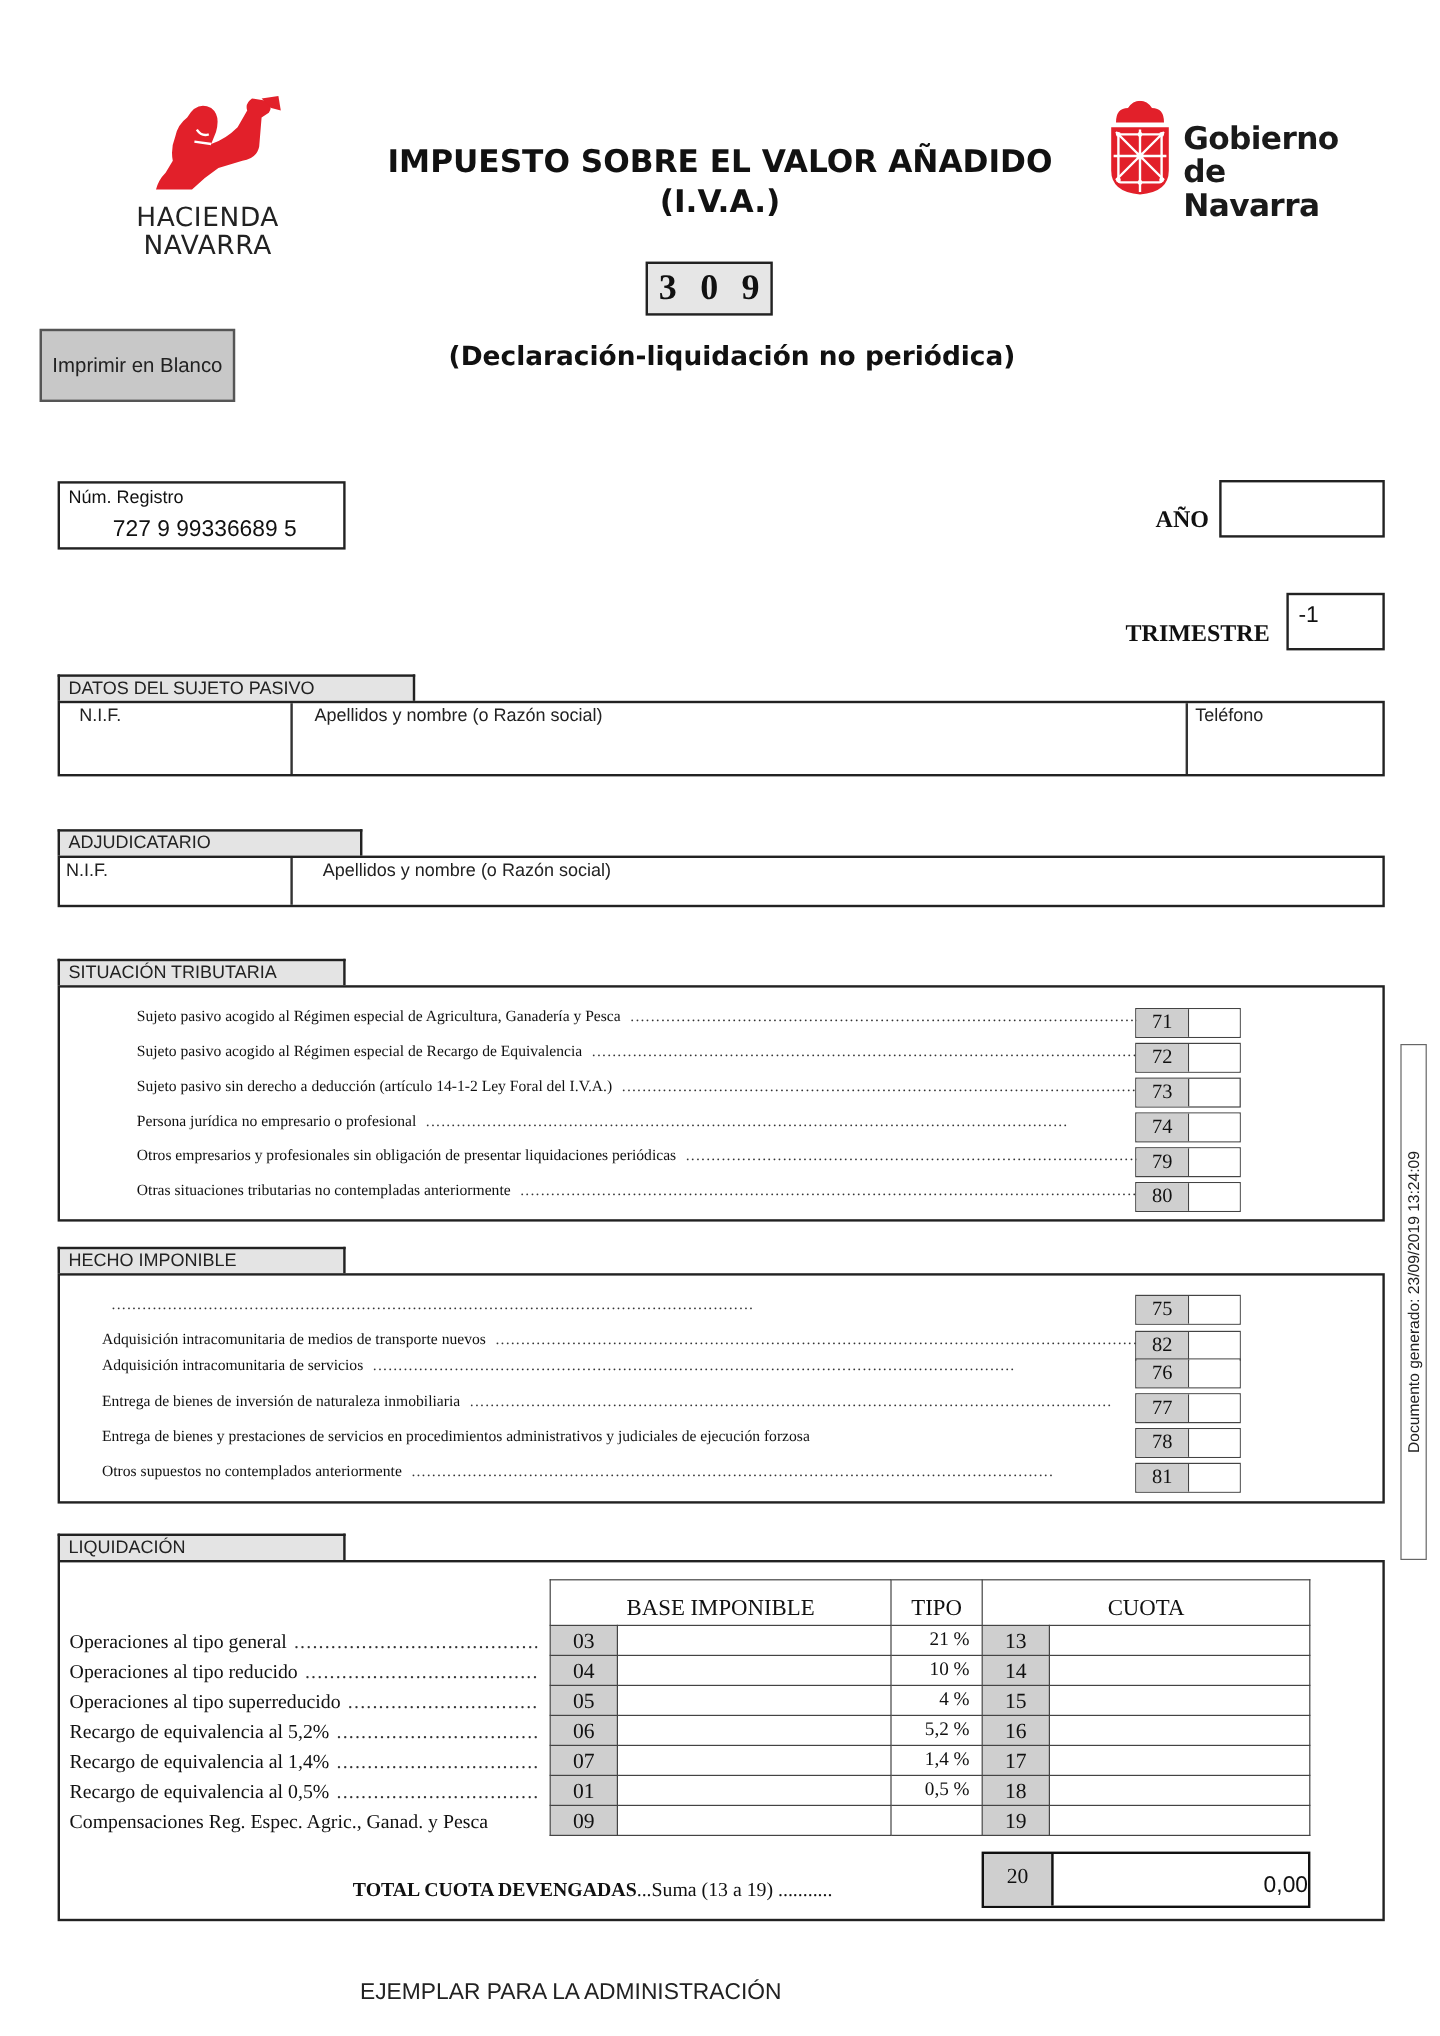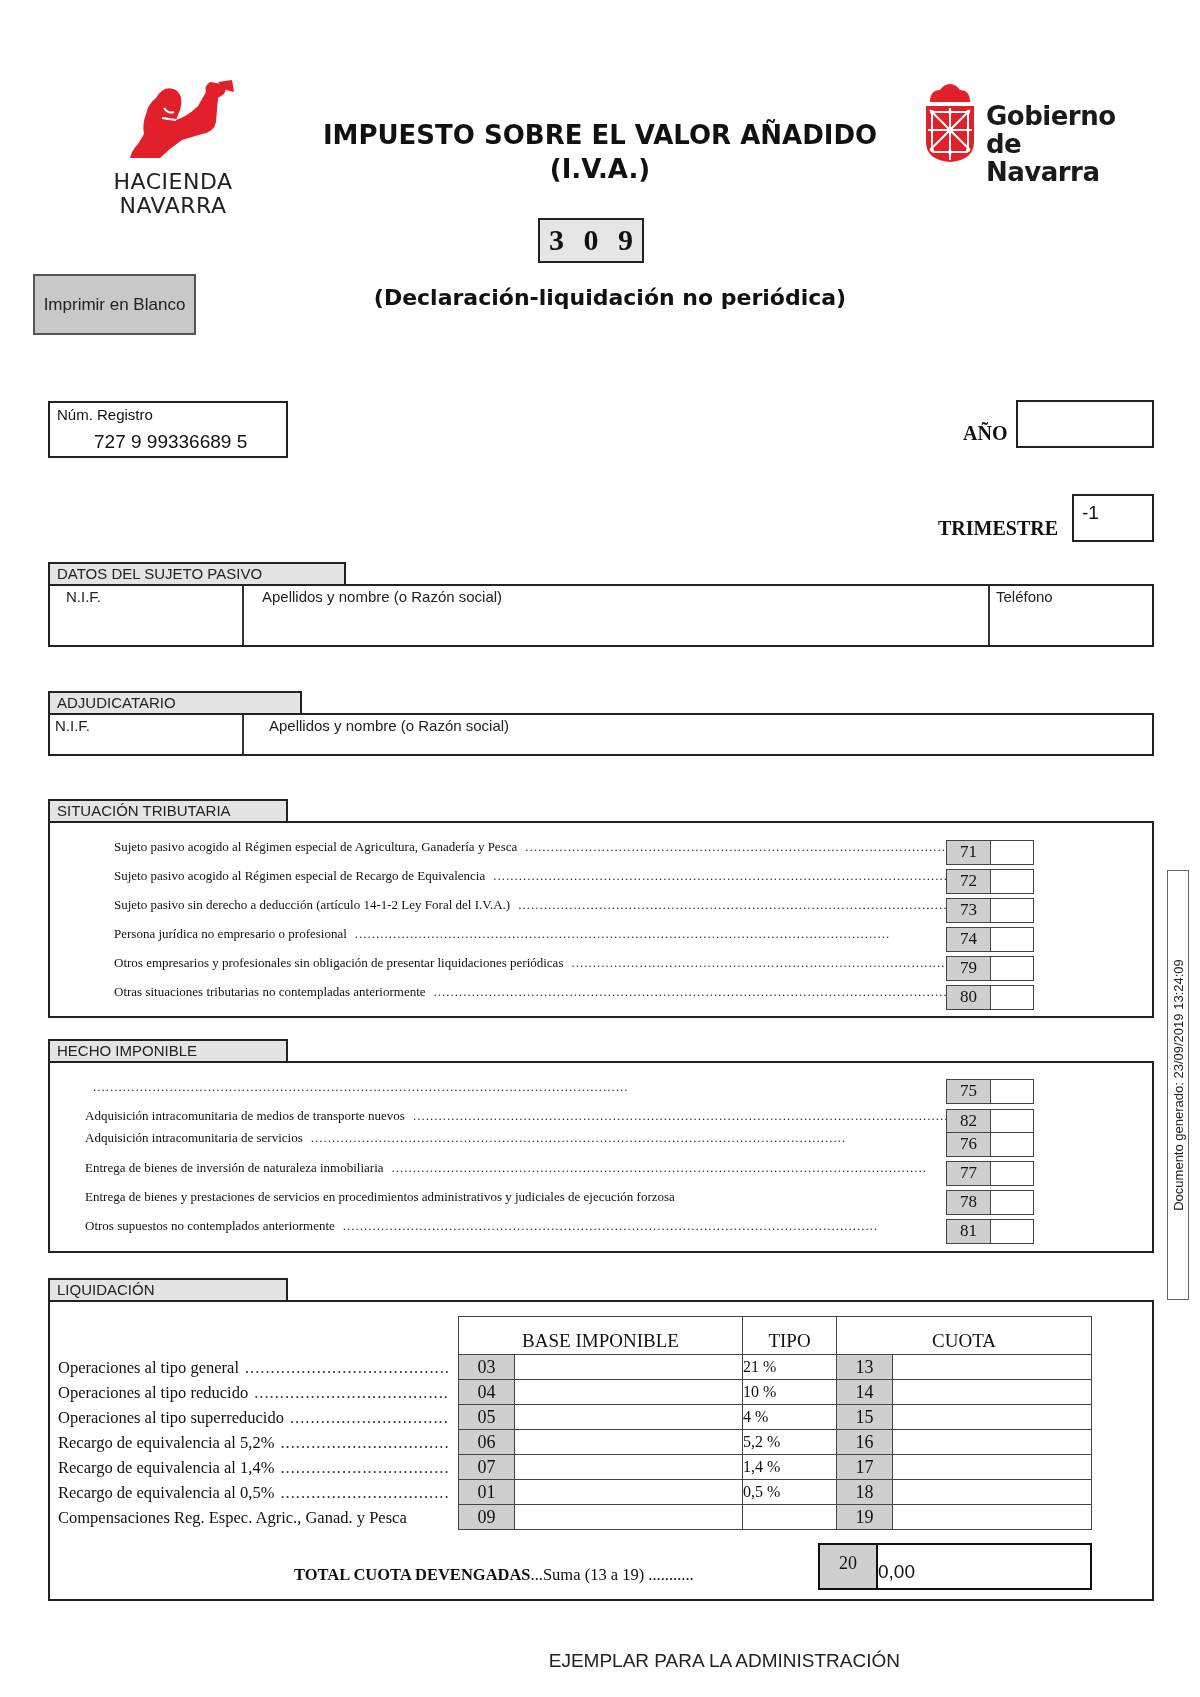--- a/index.html
+++ b/index.html
@@ -60,28 +60,28 @@
   .lq-tab { left: 48px; top: 1278px; width: 240px; height: 22px; }
   .lq-box { left: 48px; top: 1300px; width: 1106px; height: 301px; }
   .lq-label { position: absolute; left: 8px; font-family: "Liberation Serif", serif; font-size: 16.5px; white-space: nowrap; display: flex; width: 390px; }
   .lq-label .dots { flex: 1; overflow: hidden; margin-left: 6px; letter-spacing: 1px; color: #333; }
 
   .lq-table { position: absolute; left: 458px; top: 1316px; width: 634px; border-collapse: collapse; font-family: "Liberation Serif", serif; }
   .lq-table td, .lq-table th { border: 1.5px solid #444; height: 25px; padding: 0; font-weight: normal; }
   .lq-table th { height: 38px; font-size: 19px; vertical-align: bottom; padding-bottom: 2px; }
   .lq-table .c { background: #cfcfcf; font-size: 18px; text-align: center; width: 56px; }
   .lq-table .c2 { background: #cfcfcf; font-size: 18px; text-align: center; width: 56px; }
-  .lq-table .tipo { font-size: 16px; padding-right: 10px; width: 94px; }
+  .lq-table .tipo { font-size: 16px; text-align: right; padding-right: 10px; width: 76px; }
 
   .total-lbl { left: 294px; top: 1565px; font-family: "Liberation Serif", serif; font-size: 16.5px; white-space: nowrap; }
   .total-cell { left: 818px; top: 1543px; width: 274px; height: 47px; border: 2.5px solid #111; display: flex; }
   .total-cell .code { width: 58px; background: #cfcfcf; border-right: 2px solid #111; font-family: "Liberation Serif", serif; font-size: 18px; text-align: center; padding-top: 8px; }
-  .total-cell .val { flex: 1; font-size: 19px; padding: 16px 16px 0 0; }
-
-  .footer { left: 300px; top: 1650px; width: 600px; text-align: right; font-size: 19px; color: #222; }
+  .total-cell .val { flex: 1; text-align: right; font-size: 19px; padding: 16px 0 0 0; }
+
+  .footer { left: 300px; top: 1650px; width: 600px; text-align: left; font-size: 19px; color: #222; }
 
   .side-stamp { left: 1167px; top: 870px; width: 22px; height: 430px; border: 1px solid #666; }
   .side-stamp .txt { position: absolute; left: 50%; top: 50%; transform: translate(-50%, -50%) rotate(-90deg); white-space: nowrap; font-size: 13px; color: #222; }
 </style>
 </head>
 <body>
 
 <div class="abs logo-hacienda">
   <svg width="130" height="85" viewBox="0 0 130 85" style="position:absolute;left:0;top:0;">
     <path d="M48 20 q8-14 20-8 q8 6 4 20 l-4 10 q12-4 22-14 l8-14 q-2-6 4-10 l12 2 q6 4 2 10 l-6 4 l-2 24 q-2 10-14 12 l-20 6 q-12 8-22 18 l-30 0 q2-8 8-14 l6-10 q-2-10 2-20 q2-10 10-16z" fill="#e2202a"></path>

